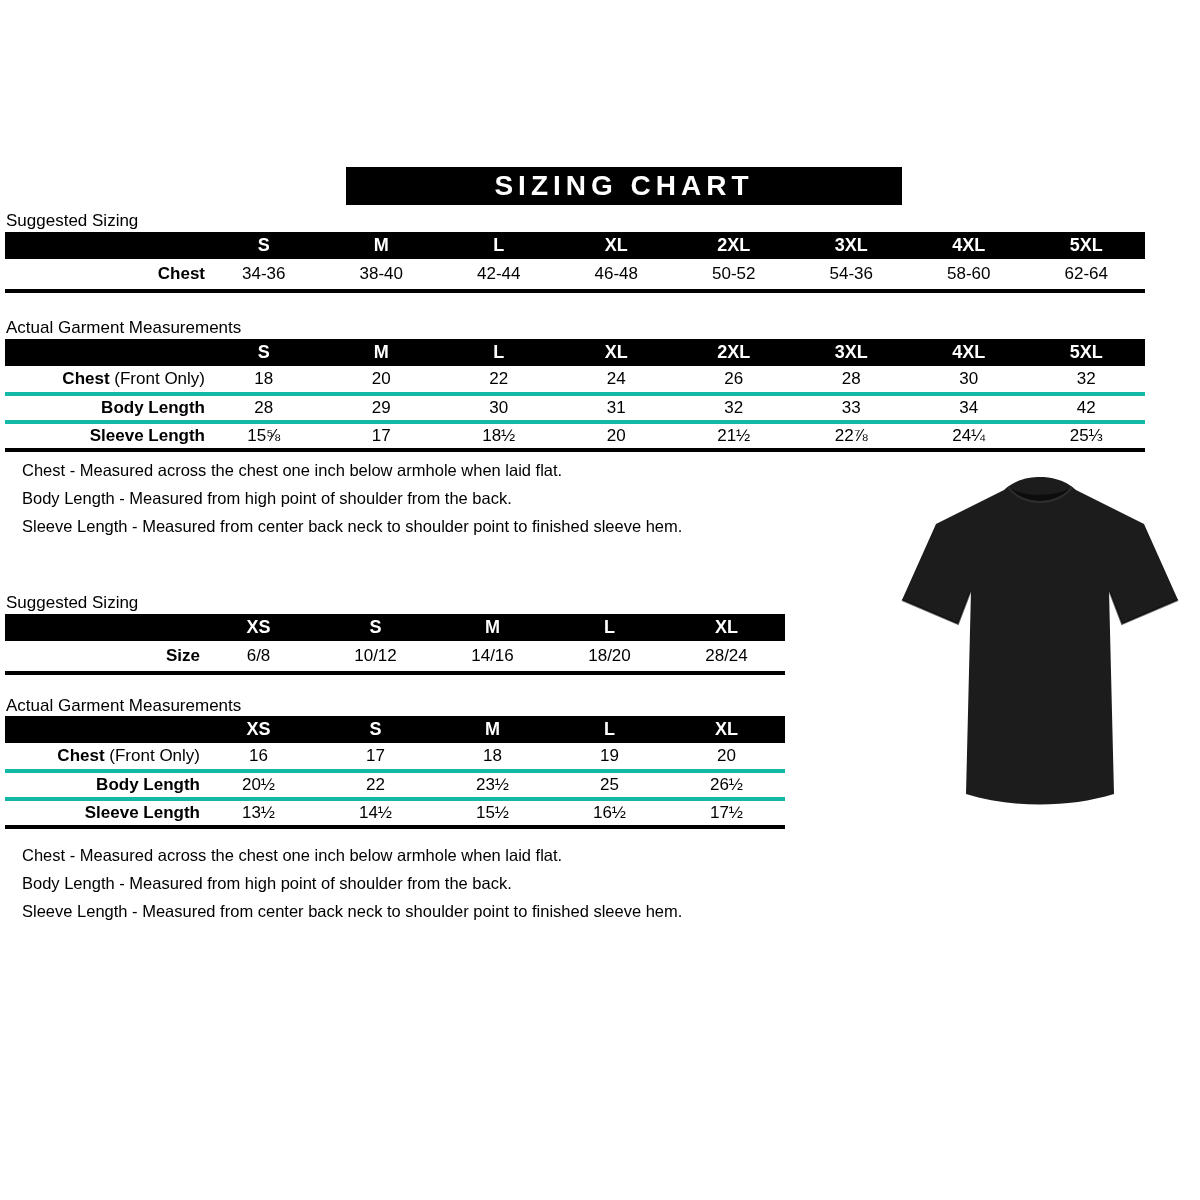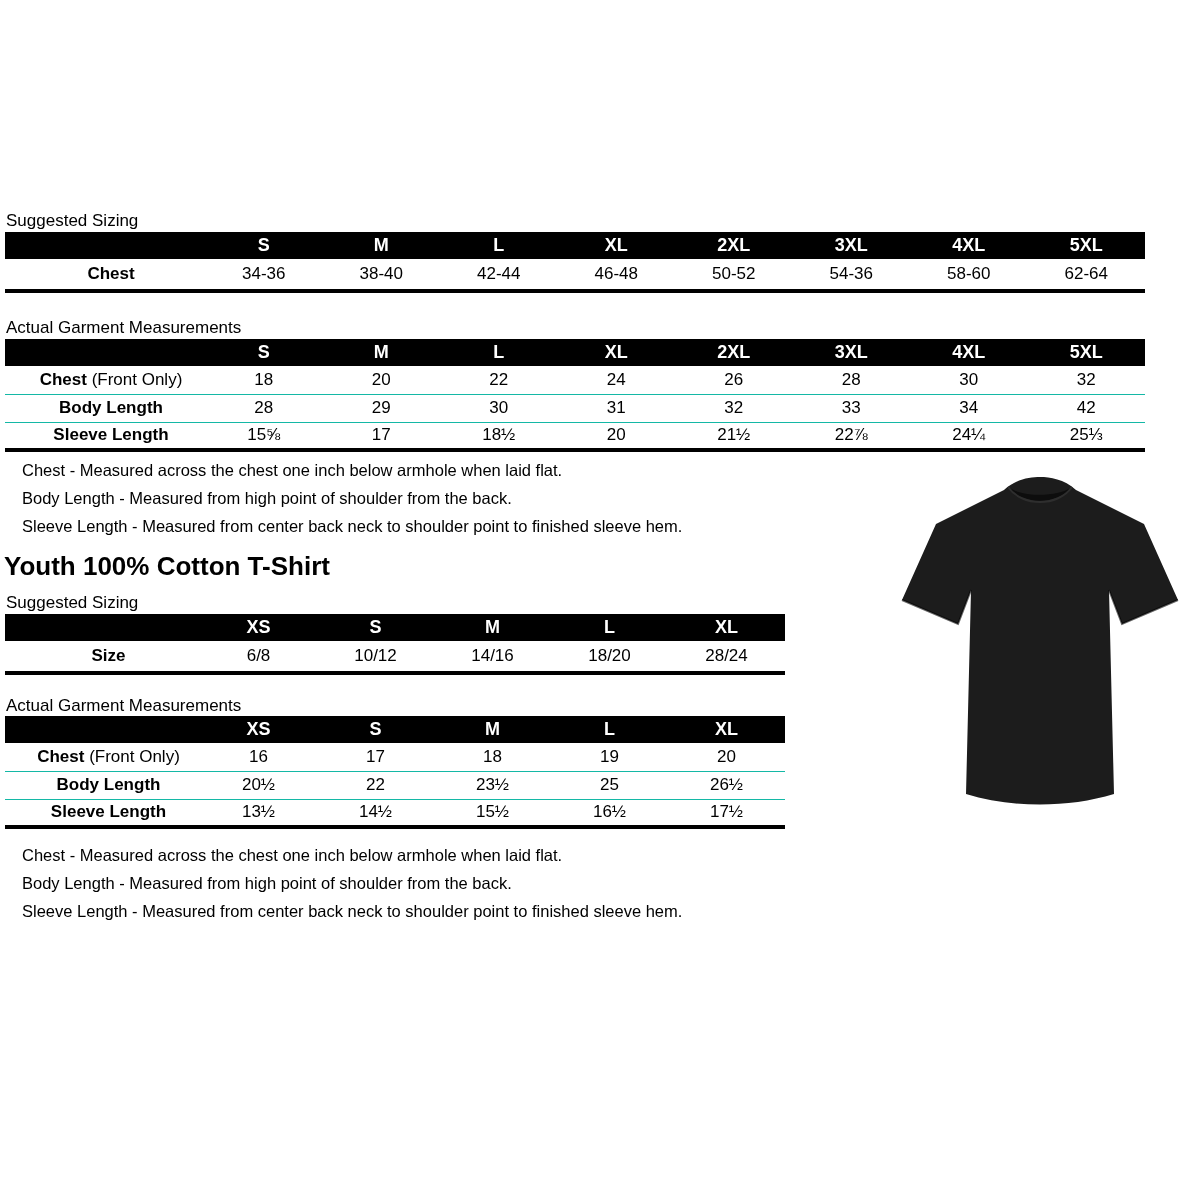--- a/index.html
+++ b/index.html
@@ -11,38 +11,39 @@
   .banner { position:absolute; left:346px; top:167px; width:556px; height:38px; background:#000;
             color:#fff; font-weight:bold; font-size:28px; letter-spacing:5px;
             display:flex; align-items:center; justify-content:center; }
 
   .section-label { position:absolute; font-size:17px; }
 
   table.size { position:absolute; border-collapse:collapse; table-layout:fixed; }
   table.size th { background:#000; color:#fff; font-weight:bold; font-size:18px; height:27px;
                   text-align:center; vertical-align:middle; padding:0; }
   table.size td { font-size:17px; text-align:center; vertical-align:middle; padding:0;
-                  border-bottom:1px solid #14b8a6; }
+                  border-bottom:4px solid #14b8a6; }
   table.size tbody tr:last-child td { border-bottom:4px solid #000; }
-  table.size td.label { text-align:center; padding-left:12px; font-weight:bold; }
+  table.size td.label { text-align:right; padding-left:12px; font-weight:bold; }
   table.size td.label .sfx { font-weight:normal; }
   table.t-sug td { height:32px; }
   table.t-act td { height:28px; }
 
   .note { position:absolute; left:22px; font-size:16.5px; }
 
   .youth-title { position:absolute; left:4px; top:551px; font-size:26px; font-weight:bold; }
 
   .tee { position:absolute; left:888px; top:472px; width:305px; height:345px; }
 </style>
 </head>
 <body>
 
 <div class="page">
 
+  <div class="banner">SIZING CHART</div>
 
   <div class="section-label" style="left:6px;top:211px">Suggested Sizing</div>
 
   <table class="size t-sug" style="left:5px;top:232px;width:1140px">
     <colgroup>
         <col style="width:200px">
         <col span="8">
       </colgroup>
     <thead>
       <tr>
@@ -126,21 +127,20 @@
         <td>24¼</td>
         <td>25⅓</td>
       </tr>
     </tbody>
   </table>
 
   <div class="note" style="top:461px">Chest - Measured across the chest one inch below armhole when laid flat.</div>
   <div class="note" style="top:489px">Body Length - Measured from high point of shoulder from the back.</div>
   <div class="note" style="top:517px">Sleeve Length - Measured from center back neck to shoulder point to finished sleeve hem.</div>
 
-  <div class="youth-title">Youth 100% Cotton T-Shirt</div>
 
   <div class="section-label" style="left:6px;top:593px">Suggested Sizing</div>
 
   <table class="size t-sug" style="left:5px;top:614px;width:780px">
     <colgroup>
         <col style="width:195px">
         <col span="5">
       </colgroup>
     <thead>
       <tr>

